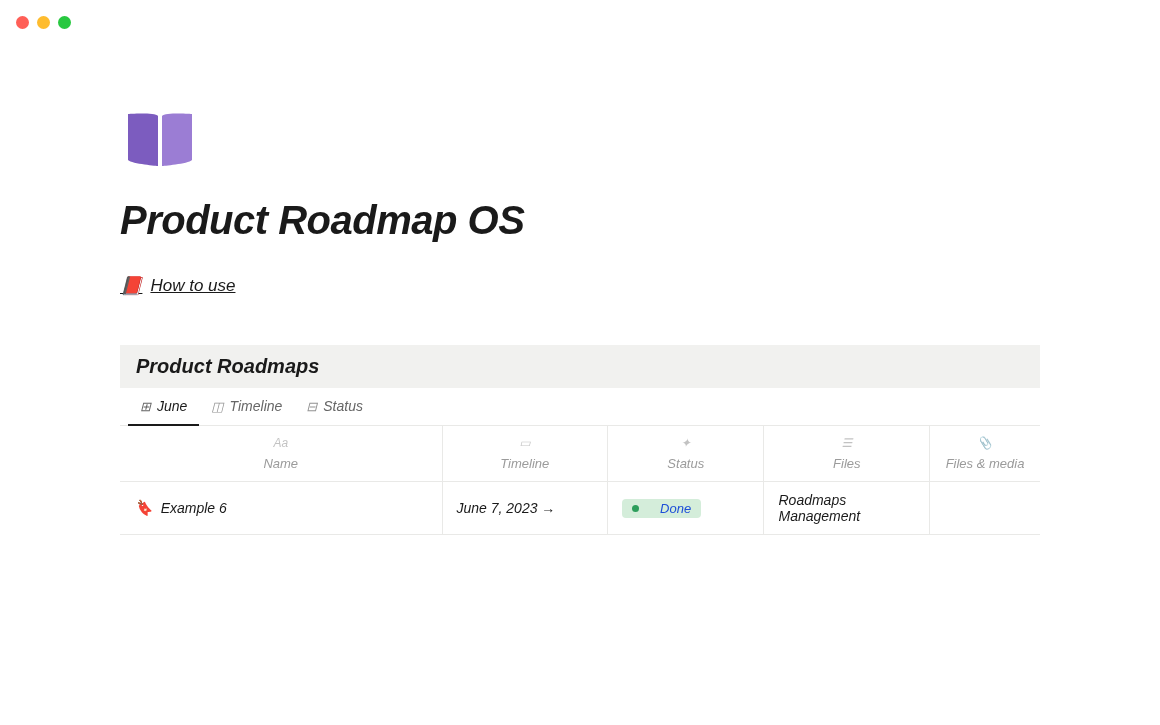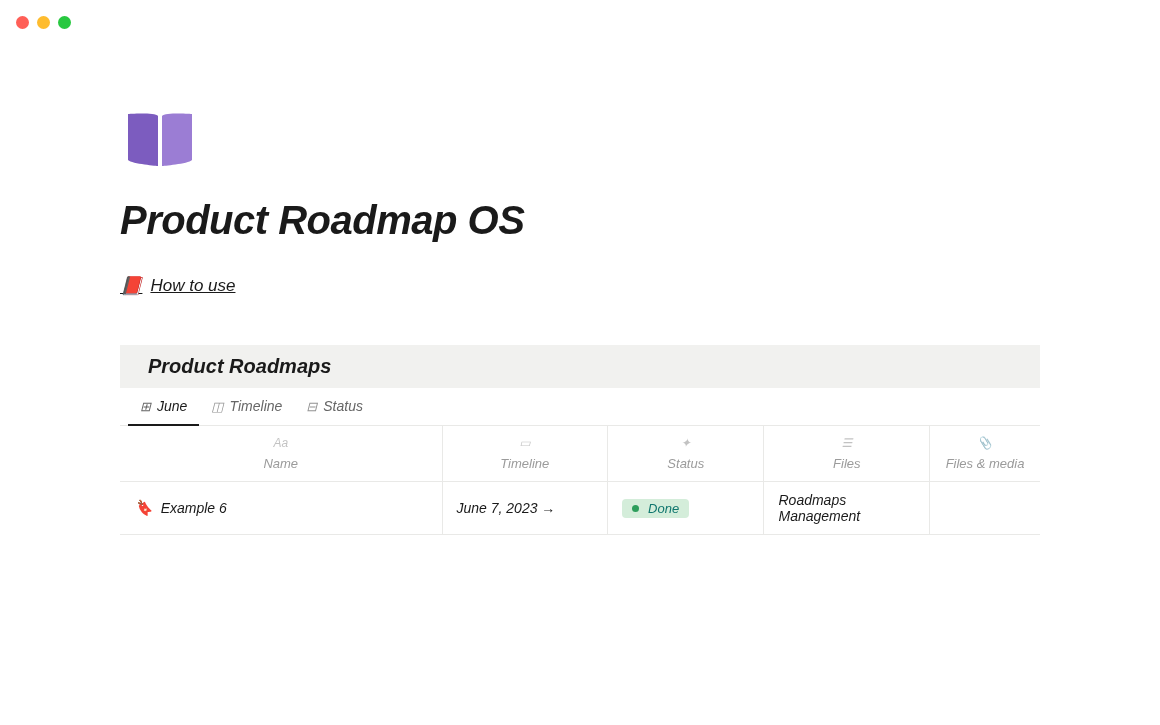--- a/index.html
+++ b/index.html
@@ -95,21 +95,21 @@
       font-size: 18px;
     }
 
     
     .roadmaps-section {
       width: 100%;
     }
 
     .section-header {
       background: #f1f1ef;
-      padding: 10px 28px;
+      padding: 10px 16px;
       margin-bottom: 0;
     }
 
     .section-title {
       font-size: 20px;
       font-weight: 700;
       color: #1a1a1a;
     }
 
     
@@ -203,23 +203,23 @@
       gap: 8px;
     }
 
     .row-icon {
       font-size: 15px;
     }
 
     .status-badge {
       display: inline-flex;
       align-items: center;
-      gap: 9px;
+      gap: 21px;
       background: #d4edda;
-      color: #0f766e;
+      color: #1d4ed8;
       padding: 2px 10px;
       border-radius: 4px;
       font-size: 13px;
       font-weight: 500;
     }
 
     .status-dot {
       width: 7px;
       height: 7px;
       border-radius: 50%;

